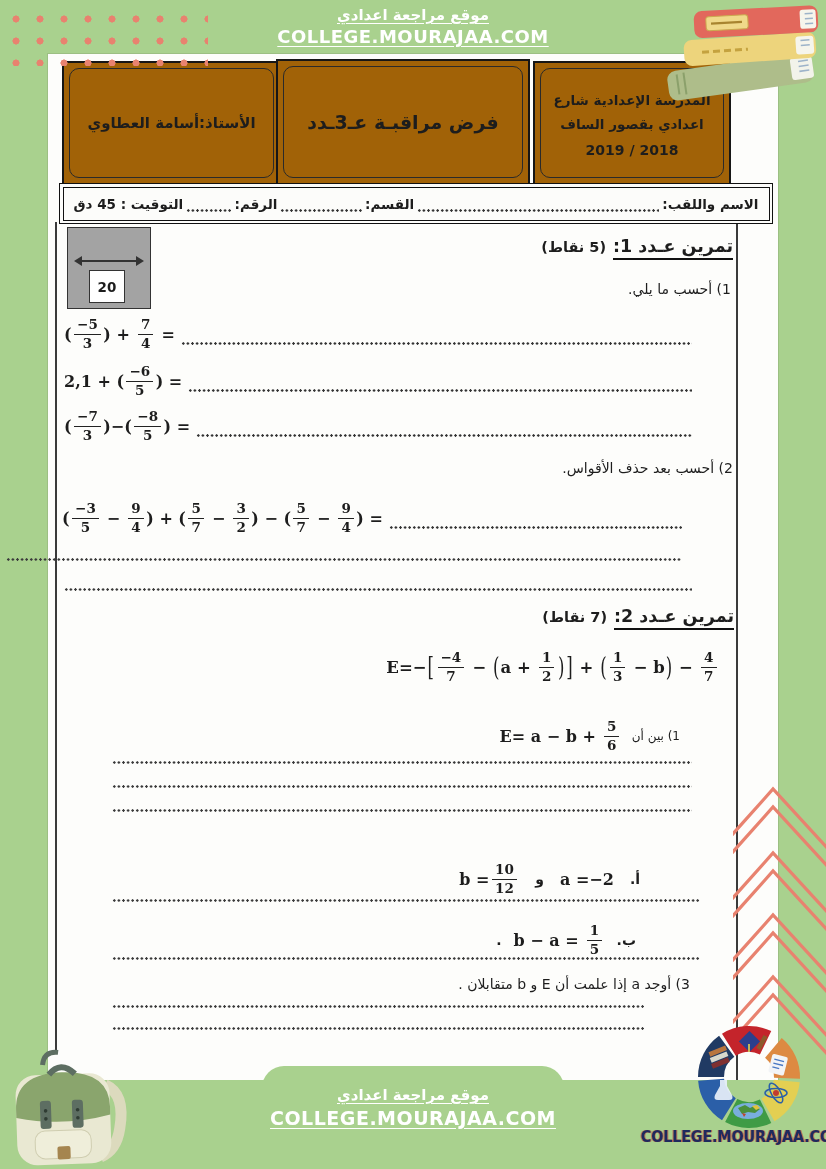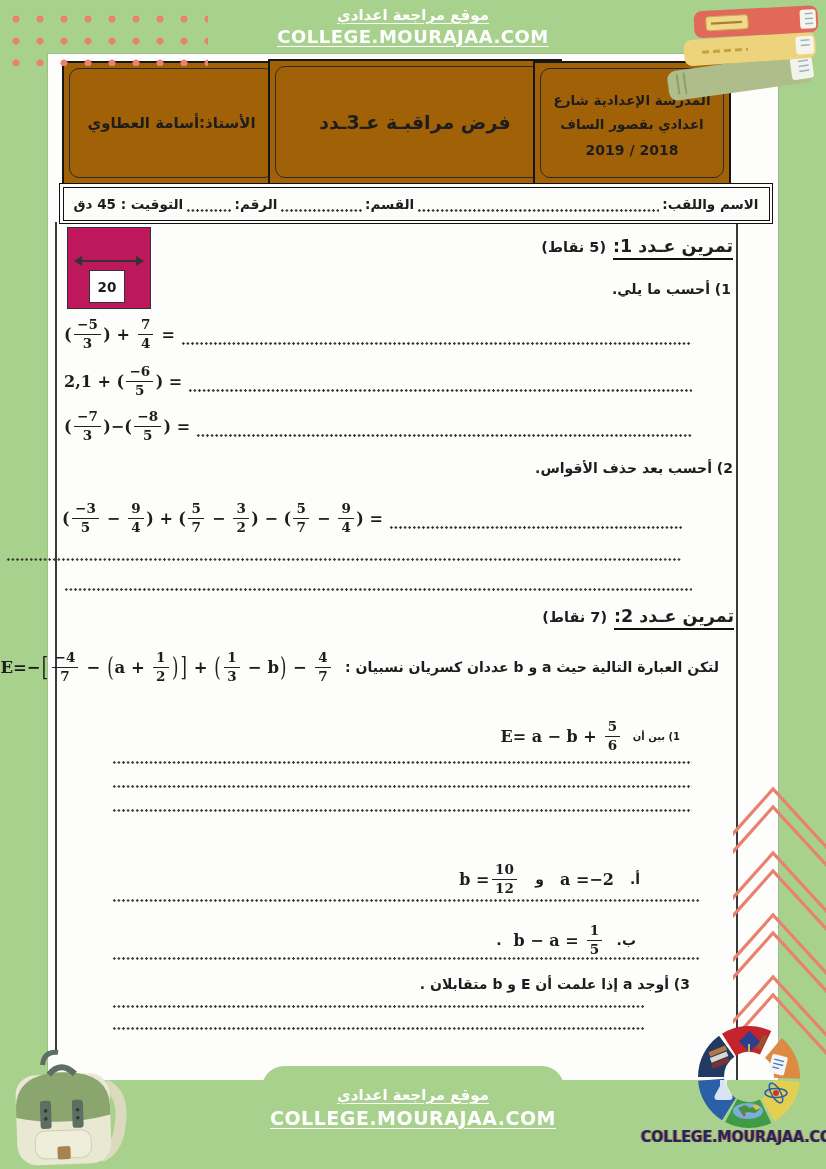--- a/index.html
+++ b/index.html
@@ -21,21 +21,21 @@
   .dots-pattern{position:absolute;left:-4px;top:4px;width:212px;height:62px;z-index:6;
      background-image:radial-gradient(circle,#e8826f 3.3px,transparent 3.8px);
      background-size:24px 22px;background-position:8px 4px;}
 
   
   .hbox{position:absolute;border:2.5px solid #161616;background:#a16207;z-index:3;}
   .hbox .inner{position:absolute;inset:5px;border:1.4px solid #2a2a2a;border-radius:10px;
       display:flex;flex-direction:column;justify-content:center;align-items:center;
       text-align:center;direction:rtl;}
   .tbox{left:62px;top:61px;width:215px;height:120px;}
-  .mbox{left:268px;top:59px;width:250px;height:122px;padding-left:40px;}
+  .mbox{left:276px;top:59px;width:250px;height:122px;}
   .sbox{left:533px;top:61px;width:194px;height:120px;}
   .tbox .l1,.tbox .l2{font-size:15px;font-weight:700;line-height:2.4;}
   .mbox .l1{font-size:19px;font-weight:800;line-height:1.9;}
   .mbox .l2{font-size:17px;font-weight:800;line-height:2.1;}
   .sbox .l{font-size:13.5px;font-weight:700;line-height:1.8;}
   .sbox .yr{font-size:14px;font-weight:700;direction:ltr;margin-top:6px;}
 
   
   .infobox{position:absolute;left:59px;top:183px;width:712px;height:39px;border:1.8px solid #111;
            background:#fcfcfa;z-index:3;}
@@ -46,27 +46,27 @@
            align-self:center;transform:translateY(7px);}
   .df1{flex:4.0;} .df2{flex:1.35;} .df3{flex:.75;}
 
   
   .vline{position:absolute;width:2px;background:#3a3a3a;z-index:2;}
   .vl-left{left:55px;top:222px;height:828px;}
   .vl-right{left:736px;top:222px;height:910px;}
 
   
   .gradebox{position:absolute;left:67px;top:227px;width:82px;height:80px;border:1.7px solid #333;
-            background:#be185d;z-index:3;}
+            background:#a3a3a3;z-index:3;}
   .grade20{position:absolute;left:21px;top:42px;width:34px;height:31px;border:1.7px solid #333;
            display:flex;align-items:center;justify-content:center;font-size:13.5px;font-weight:600;background:#fff;}
   .gradearrow{position:absolute;left:4px;top:26px;}
 
   
-  .rtl-line{position:absolute;direction:rtl;white-space:nowrap;font-size:14px;font-weight:700;z-index:3;}
+  .rtl-line{position:absolute;direction:rtl;white-space:nowrap;font-size:14px;font-weight:400;z-index:3;}
   .ex-title{display:flex;gap:7px;align-items:baseline;font-weight:800;}
   .ex-title .tt{font-size:17.5px;border-bottom:2.3px solid #111;padding-bottom:2px;}
   .ex-title .pp{font-size:14.5px;font-weight:800;}
 
   
   .mrow{position:absolute;display:flex;align-items:center;z-index:3;}
   .mexpr{display:inline-flex;align-items:center;direction:ltr;
          font-family:"DejaVu Serif",serif;font-weight:600;font-size:16px;white-space:nowrap;}
   .mexpr .mt{white-space:pre;}
   .mexpr .mt.big{display:inline-block;transform:scaleY(1.55);font-weight:400;padding:0 1px;}
@@ -260,21 +260,20 @@
   </div>
   <div class="dotline" style="left:6px;top:557px;width:676px"></div>
   <div class="dotline" style="left:64px;top:587px;width:628px"></div>
 
   <div class="rtl-line ex-title" style="top:606px;right:92px">
     <span class="tt">تمرين عـدد 2:</span>
     <span class="pp">(7 نقاط)</span>
   </div>
 
   <div class="rtl-row" style="top:640px;right:107px;height:54px;gap:12px">
-    <span style="font-size:14px;font-weight:600">لتكن العبارة التالية حيث a و b عددان كسريان نسبيان :</span>
     <span class="mexpr" style="font-size:16.5px">
         <span class="mt">E=−</span>
         <span class="mt big">[</span>
         <span class="frac">
           <span class="num">−4</span>
           <span class="den">7</span>
         </span>
         <span class="mt"> − </span>
         <span class="mt big">(</span>
         <span class="mt">a + </span>
@@ -294,21 +293,21 @@
         <span class="mt big">)</span>
         <span class="mt"> − </span>
         <span class="frac">
           <span class="num">4</span>
           <span class="den">7</span>
         </span>
       </span>
   </div>
 
   <div class="rtl-row" style="top:716px;right:146px;height:40px;gap:10px">
-    <span style="font-size:10px;font-weight:700">1) بين أن</span>
+    <span style="font-size:12px;font-weight:400">1) بين أن</span>
     <span class="mexpr">
         <span class="mt">E= a − b + </span>
         <span class="frac">
           <span class="num">5</span>
           <span class="den">6</span>
         </span>
       </span>
   </div>
   <div class="dotline" style="left:112px;top:760px;width:580px"></div>
   <div class="dotline" style="left:112px;top:784px;width:580px"></div>

